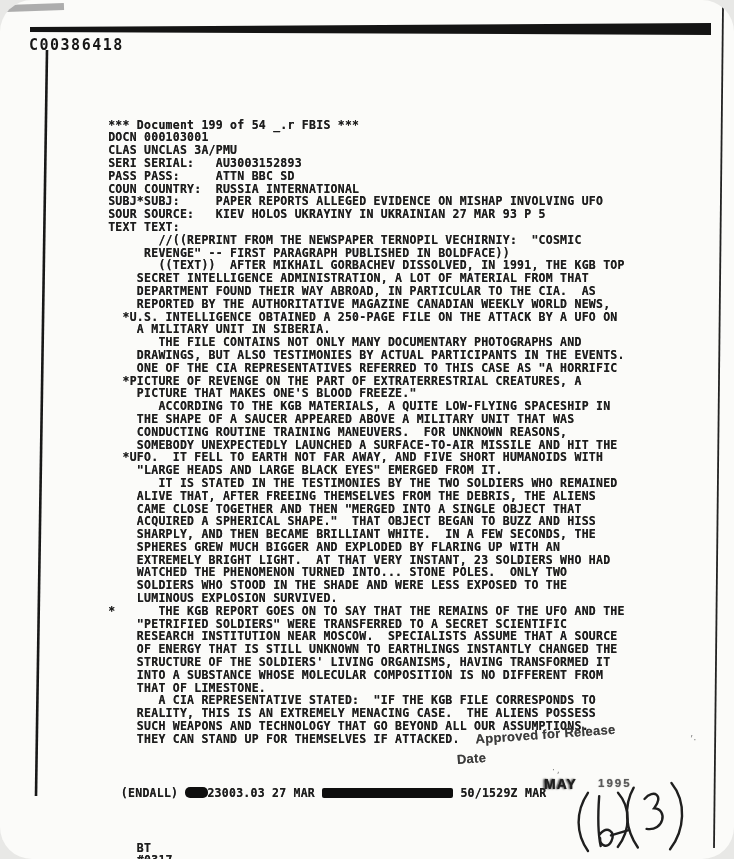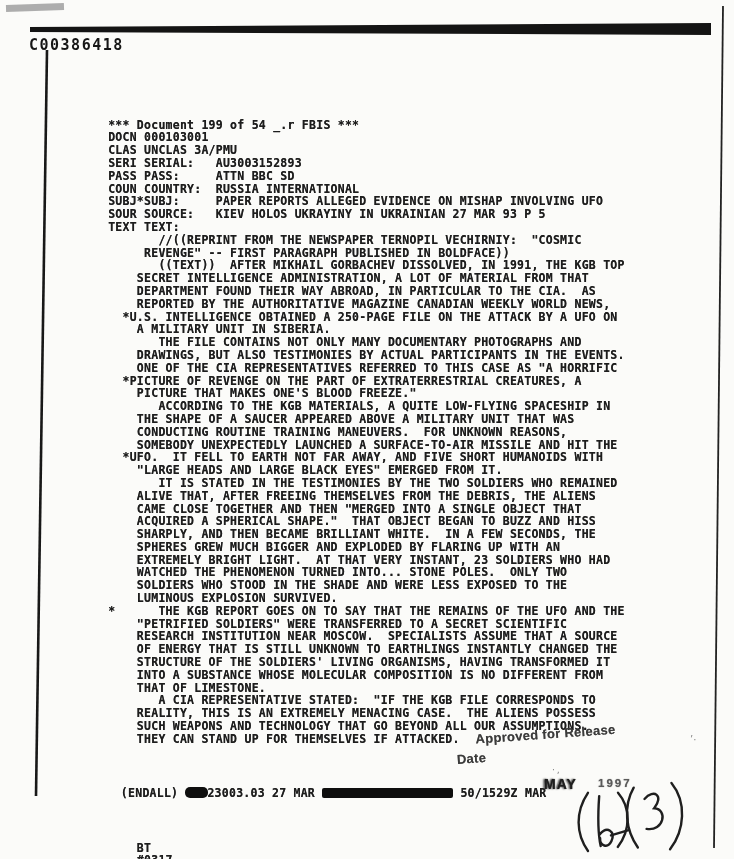--- a/index.html
+++ b/index.html
@@ -2,20 +2,21 @@
 <html><head>
 <meta charset="utf-8">
 <style>
   html,body{margin:0;padding:0;background:#e8e8e6;}
   .page{
     position:relative;
     width:734px;height:859px;
     background:#fbfbf9;
     overflow:hidden;
     font-family:"DejaVu Sans Mono", monospace;
+    border-radius:32px;
   }
   .scan-lines{position:absolute;left:0;top:0;width:734px;height:859px;pointer-events:none;}
   .doc-id{
     position:absolute;left:29px;top:36px;
     font:15px "DejaVu Sans Mono", monospace;
     font-weight:bold;letter-spacing:1.5px;color:#161616;
   }
   .doc-text{
     position:absolute;left:85px;top:77px;
     font-size:11.5px;font-weight:bold;
@@ -138,21 +139,21 @@
 NNNN NNNN
 ---EOD---</pre>
   </div>
 
   <div class="stamp-approved">
     <div class="l1">Approved for Release</div>
     <div class="l2">Date</div>
   </div>
 
   <div class="stamp-may">MAY</div>
-  <div class="stamp-year">1997</div>
+  <div class="stamp-year">1995</div>
 
   <svg class="handwriting" viewBox="0 0 124 74" xmlns="http://www.w3.org/2000/svg" fill="none" stroke="#1f1f1f" stroke-width="2.4" stroke-linecap="round" title="(b)(3)">
     <path d="M22,6 C8,24 7,46 18,64"></path>
     <path d="M33,10 C31,24 29,46 31,60"></path>
     <path d="M31,48 C39,40 47,46 42,56 C38,63 30,60 31,52"></path>
     <path d="M42,50 L60,46"></path>
     <path d="M52,8 C64,24 62,46 48,62"></path>
     <path d="M68,4 C56,22 57,46 68,64"></path>
     <path d="M78,16 C88,6 98,14 87,26 C101,28 95,50 78,46"></path>
     <path d="M106,2 C120,22 116,50 100,68"></path>

